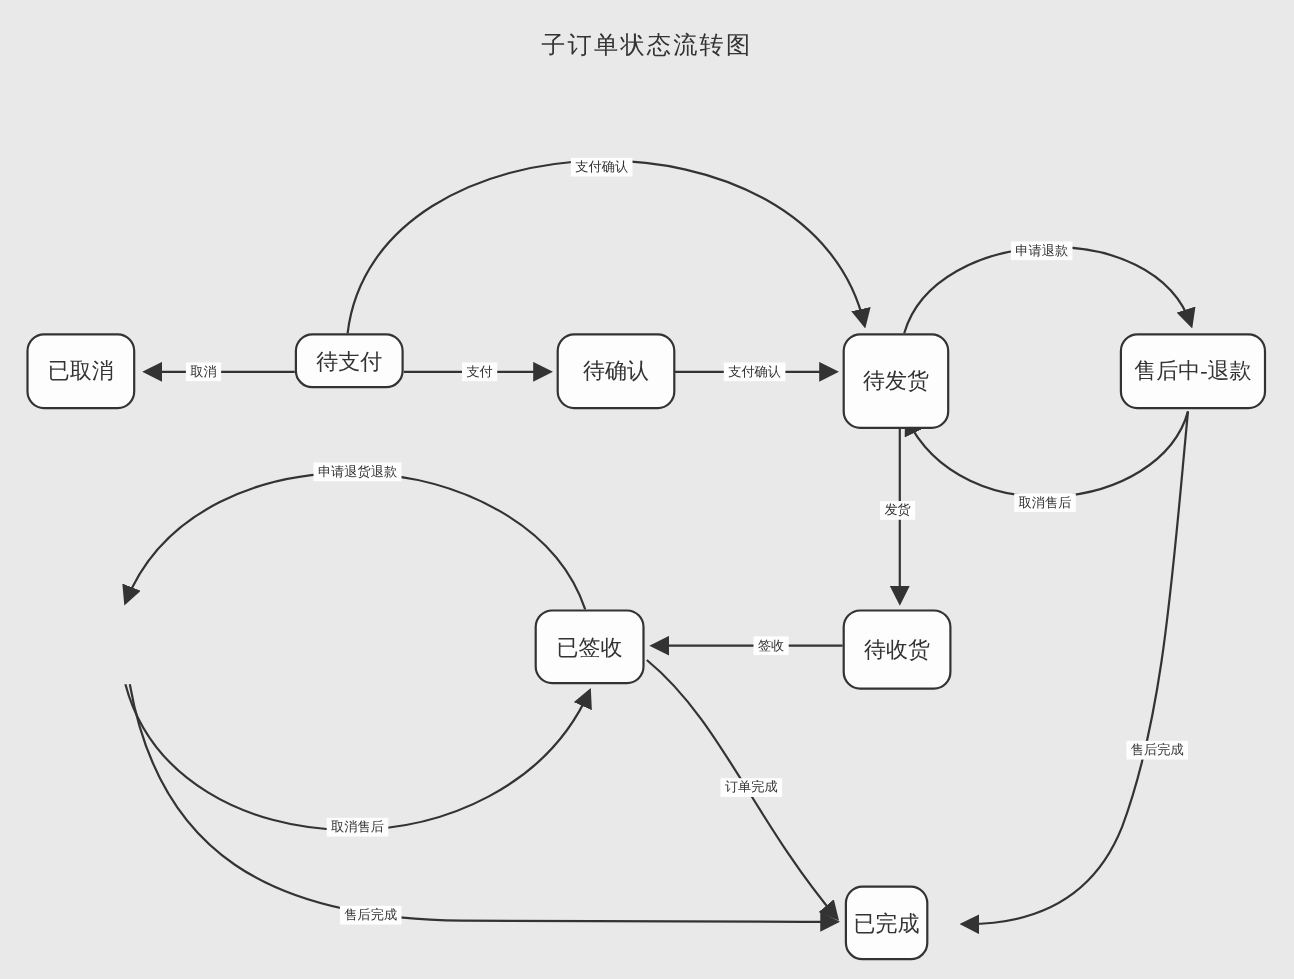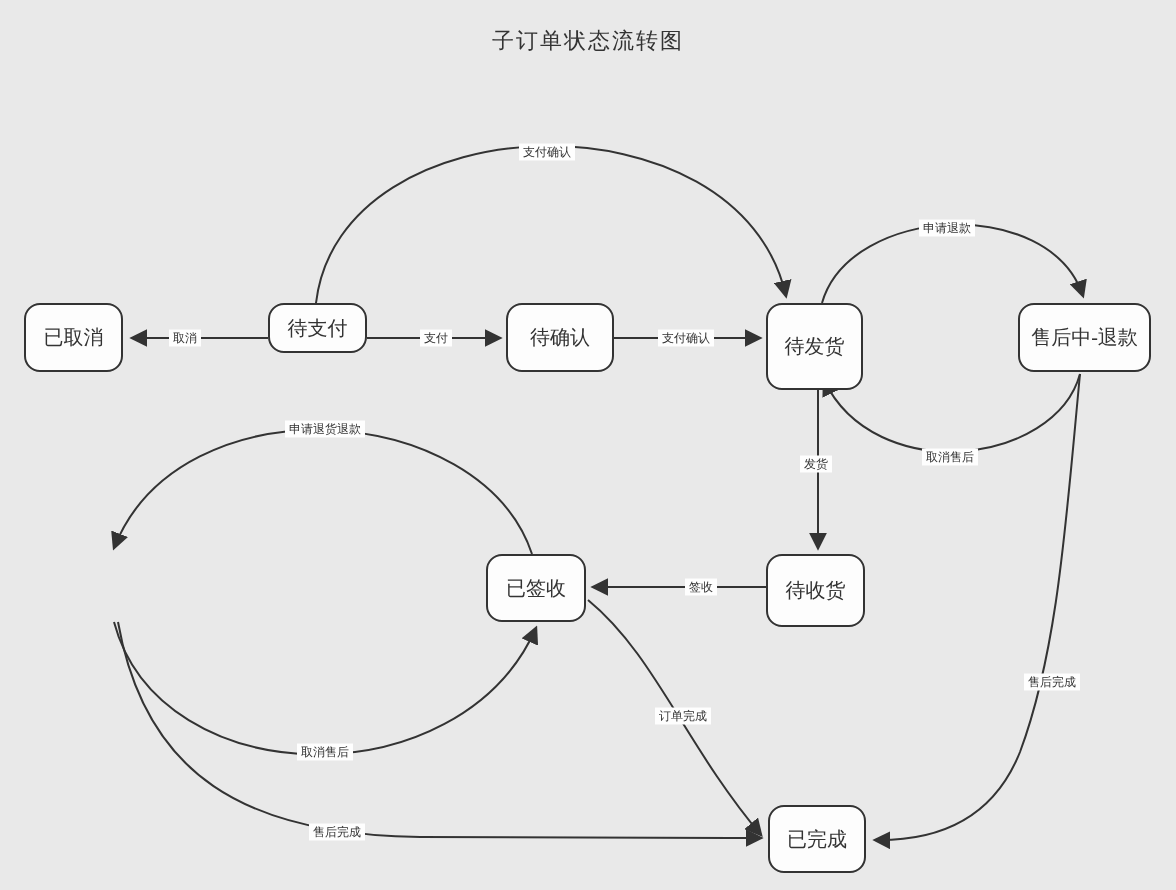--- a/index.html
+++ b/index.html
@@ -70,21 +70,21 @@
   }
   
   #n-cancelled        {left:24px;  top:303px; width:99px;  height:69px;}
   #n-pending-payment  {left:268px; top:303px; width:99px;  height:50px;}
   #n-pending-confirm  {left:506px; top:303px; width:108px; height:69px;}
   #n-pending-ship     {left:766px; top:303px; width:97px;  height:87px;}
   #n-aftersale-refund {left:1018px;top:303px; width:133px; height:69px;font-family:Liberation Serif, serif;}
   #n-aftersale-return {left:25px;  top:554px; width:173px; height:66px;}
   #n-signed           {left:486px; top:554px; width:100px; height:68px;}
   #n-pending-receive  {left:766px; top:554px; width:99px;  height:73px;}
-  #n-completed        {left:768px; top:805px; width:98px; height:68px;}
+  #n-completed        {left:768px; top:805px; width:76px; height:68px;}
   
   #l-cancel            {left:185px; top:338px;}
   #l-pay               {left:436px; top:338px;}
   #l-pay-confirm       {left:686px; top:338px;}
   #l-pay-confirm-top   {left:547px; top:152px;}
   #l-apply-refund      {left:947px; top:228px;}
   #l-cancel-as-right   {left:950px; top:457px;}
   #l-ship              {left:816px; top:464px;}
   #l-sign              {left:677px; top:587px;margin-left:24px;}
   #l-apply-return      {left:325px; top:429px;}

